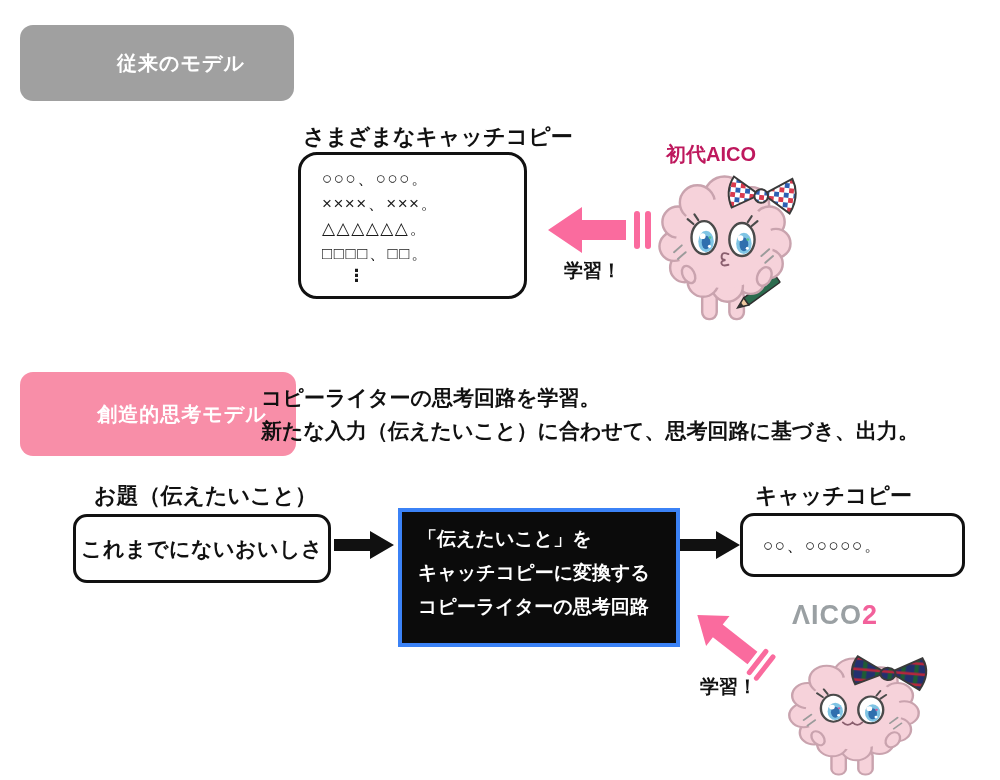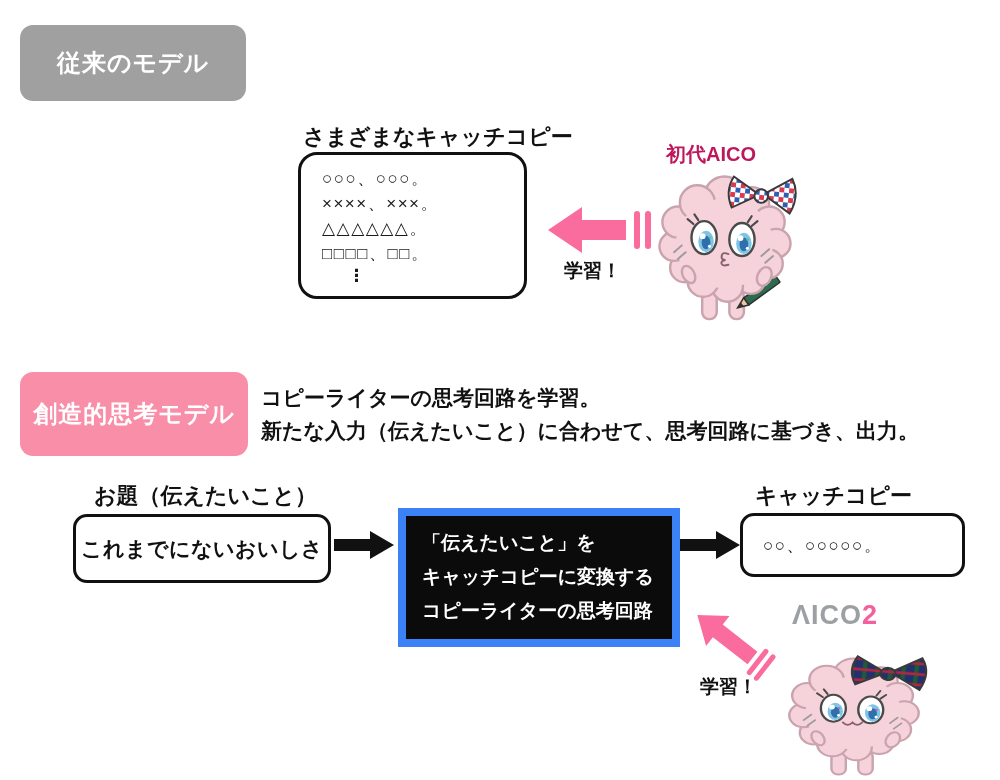--- a/index.html
+++ b/index.html
@@ -3,38 +3,38 @@
 <meta charset="utf-8">
 <style>
   html,body{margin:0;padding:0;background:#fff;}
   .canvas{
     position:relative;width:1000px;height:780px;background:#fff;overflow:hidden;
     font-family:"Liberation Sans","DejaVu Sans",sans-serif;color:#111;
   }
   .abs{position:absolute;}
   
   .badge{display:flex;align-items:center;justify-content:center;
-    border-radius:13px;color:#fff;font-weight:bold;font-size:24px;letter-spacing:1px;}
+    border-radius:13px;color:#fff;font-weight:bold;font-size:20px;letter-spacing:1px;padding-left:48px;}
   .badge.gray{background:#a0a0a0;}
   .badge.pink{background:#f88ea8;}
   
   .desc{font-size:21px;font-weight:bold;line-height:33px;color:#111;white-space:nowrap;}
   
   .boxlabel{font-size:22px;font-weight:bold;color:#111;white-space:nowrap;}
   
   .obox{background:#fff;border:3.5px solid #111;border-radius:16px;box-sizing:border-box;}
   .patterns-content{padding:11px 0 0 21px;font-size:17px;line-height:25px;
     letter-spacing:1.5px;color:#1a1a1a;}
   .patterns-content .ellipsis-line{letter-spacing:0;margin-left:26px;line-height:20px;font-size:17px;font-weight:bold;}
   .inputbox-text{display:flex;align-items:center;justify-content:center;height:100%;
     font-size:21px;font-weight:bold;letter-spacing:0.5px;}
   .outputbox-text{display:flex;align-items:center;height:100%;padding-left:20px;
     font-size:17px;letter-spacing:1.5px;box-sizing:border-box;}
   
-  .processbox{background:#0b0b0b;border:8px solid #3b82f6;box-sizing:border-box;
+  .processbox{background:#0b0b0b;border:4px solid #3b82f6;box-sizing:border-box;
     color:#fff;font-weight:bold;font-size:19px;line-height:34px;padding:10px 0 0 16px;}
   .learn{font-size:19px;font-weight:bold;color:#111;}
   .charname{font-size:20px;font-weight:bold;color:#be185d;white-space:nowrap;}
   .logo{font-size:27px;font-weight:bold;letter-spacing:1px;white-space:nowrap;}
   .logo .main{color:#9aa0a3;}
   .logo .suffix{color:#f2619b;}
 </style>
 </head>
 <body>
 

